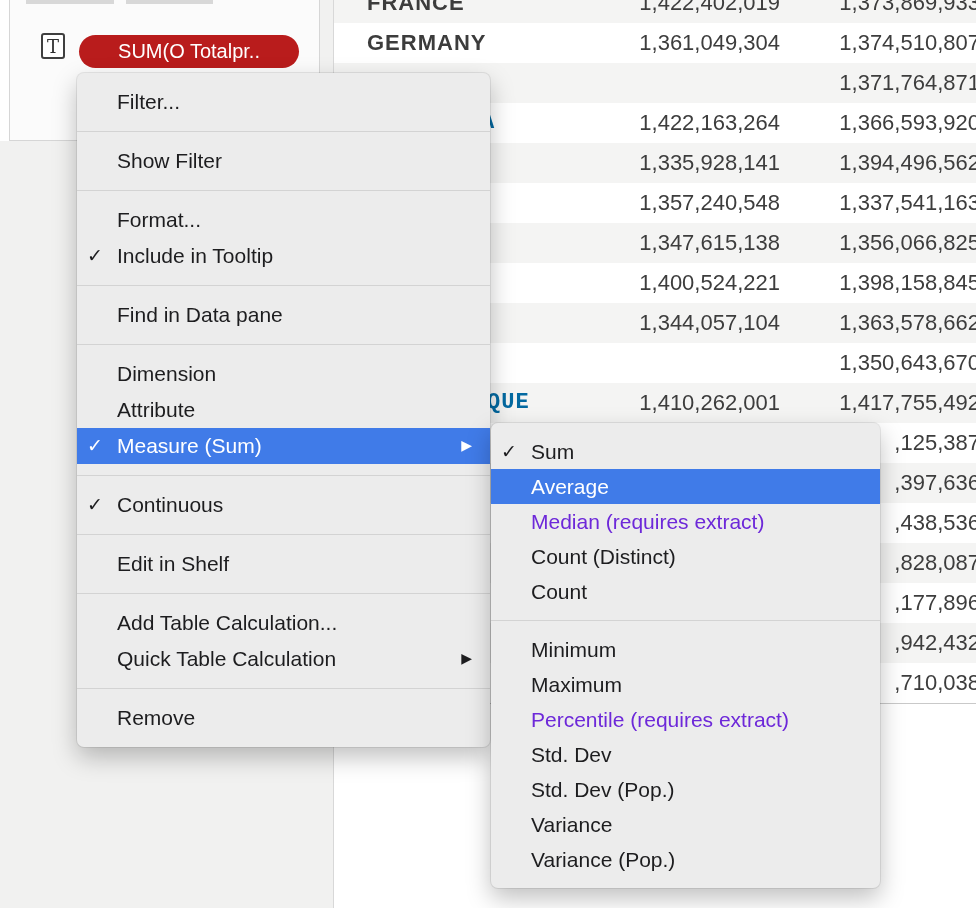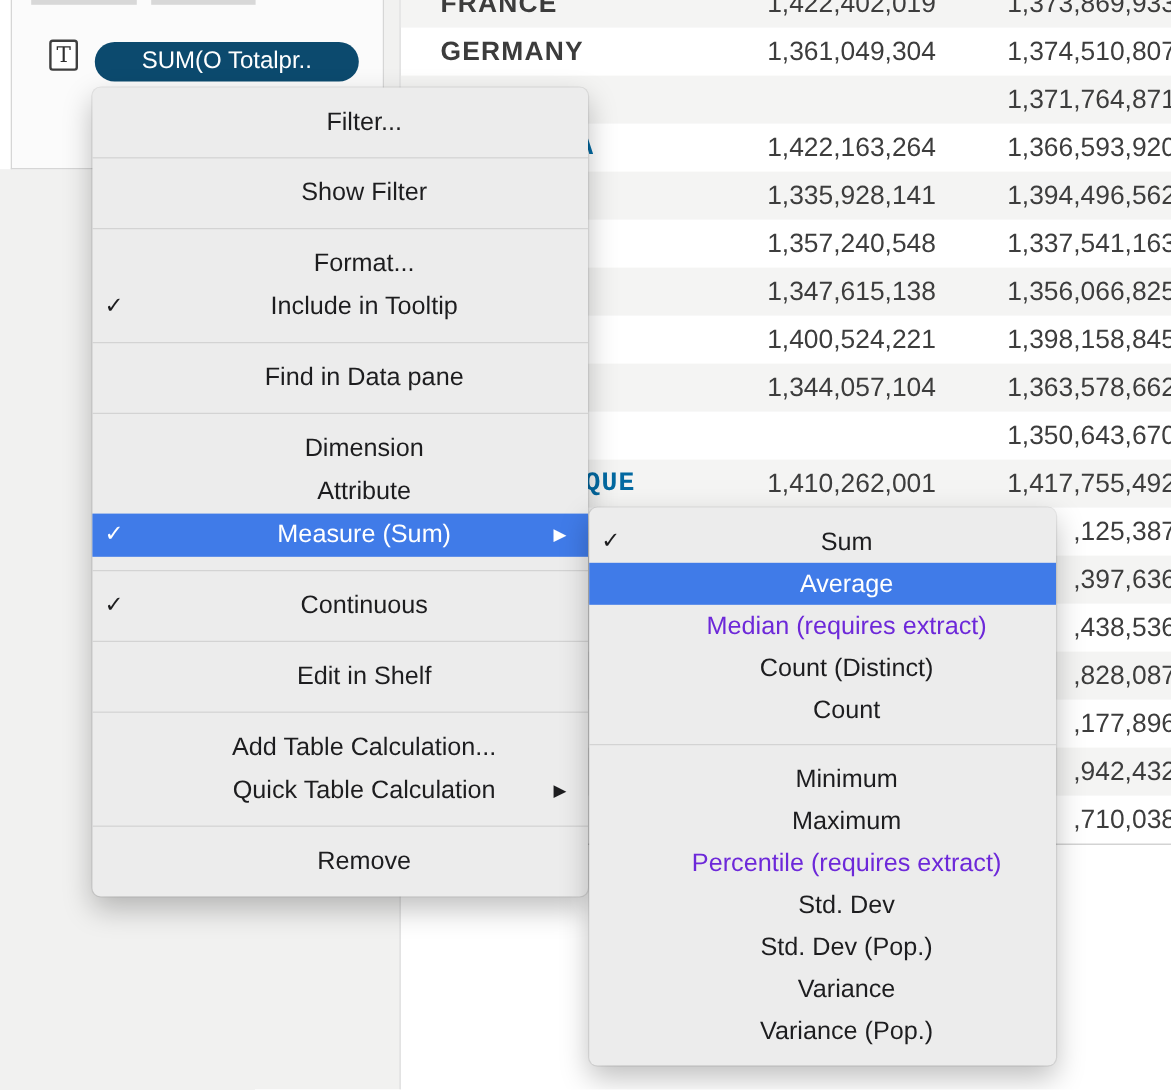--- a/index.html
+++ b/index.html
@@ -21,21 +21,21 @@
   .strip-1 { left:16px; width:88px; }
   .strip-2 { left:116px; width:87px; }
   .text-mark-icon {
     position:absolute; left:31px; top:33px; width:24px; height:26px;
     border:2px solid #3f3f3f; border-radius:3px; background:#ffffff;
     font-family:"DejaVu Serif", serif; font-size:18px; color:#2f2f2f;
     display:flex; align-items:center; justify-content:center;
   }
   .pill {
     position:absolute; left:69px; top:35px; width:220px; height:33px;
-    border-radius:17px; background:#0c4a6e; color:#ffffff;
+    border-radius:17px; background:#b91c1c; color:#ffffff;
     font-size:20px; display:flex; align-items:center; justify-content:center;
     white-space:nowrap; cursor:default;
   }
   .pane-divider { position:absolute; left:333px; top:0; width:1px; height:908px; background:#d8d8d8; }
 
   
   .table-area { position:absolute; left:334px; top:0; width:660px; height:908px; background:#ffffff; z-index:1; }
   .rows { position:absolute; left:0; top:-17px; width:660px; }
   .trow { position:relative; width:660px; height:40px; }
   .trow.stripe { background:#f4f4f3; }
@@ -53,21 +53,21 @@
     padding:0;
   }
   .context-menu { left:77px; top:73px; width:413px; z-index:10; }
   .sub-menu { left:491px; top:423px; width:389px; z-index:20; }
   .menu-group { padding:11px 0; }
   .sub-menu .menu-group { padding:11px 0; }
   .menu-sep { height:1px; background:#d3d3d3; }
   .menu-item {
     position:relative; height:36px; line-height:36px;
     padding-left:40px; font-size:21px; color:#1d1d1f;
-    white-space:nowrap; cursor:default;text-align:center;
+    white-space:nowrap; cursor:default;
   }
   .sub-menu .menu-item { height:35px; line-height:35px; }
   .menu-item .check { position:absolute; left:10px; top:0; font-size:19px; }
   .menu-item .arrow { position:absolute; right:18px; top:-1px; font-size:14px; }
   .menu-item.highlighted { background:#407be8; color:#ffffff; }
   .menu-item.disabled { color:#6d28d9; }
   .menu .menu-group:first-child { border-top-left-radius:7px; border-top-right-radius:7px; }
 </style>
 </head>
 <body>

